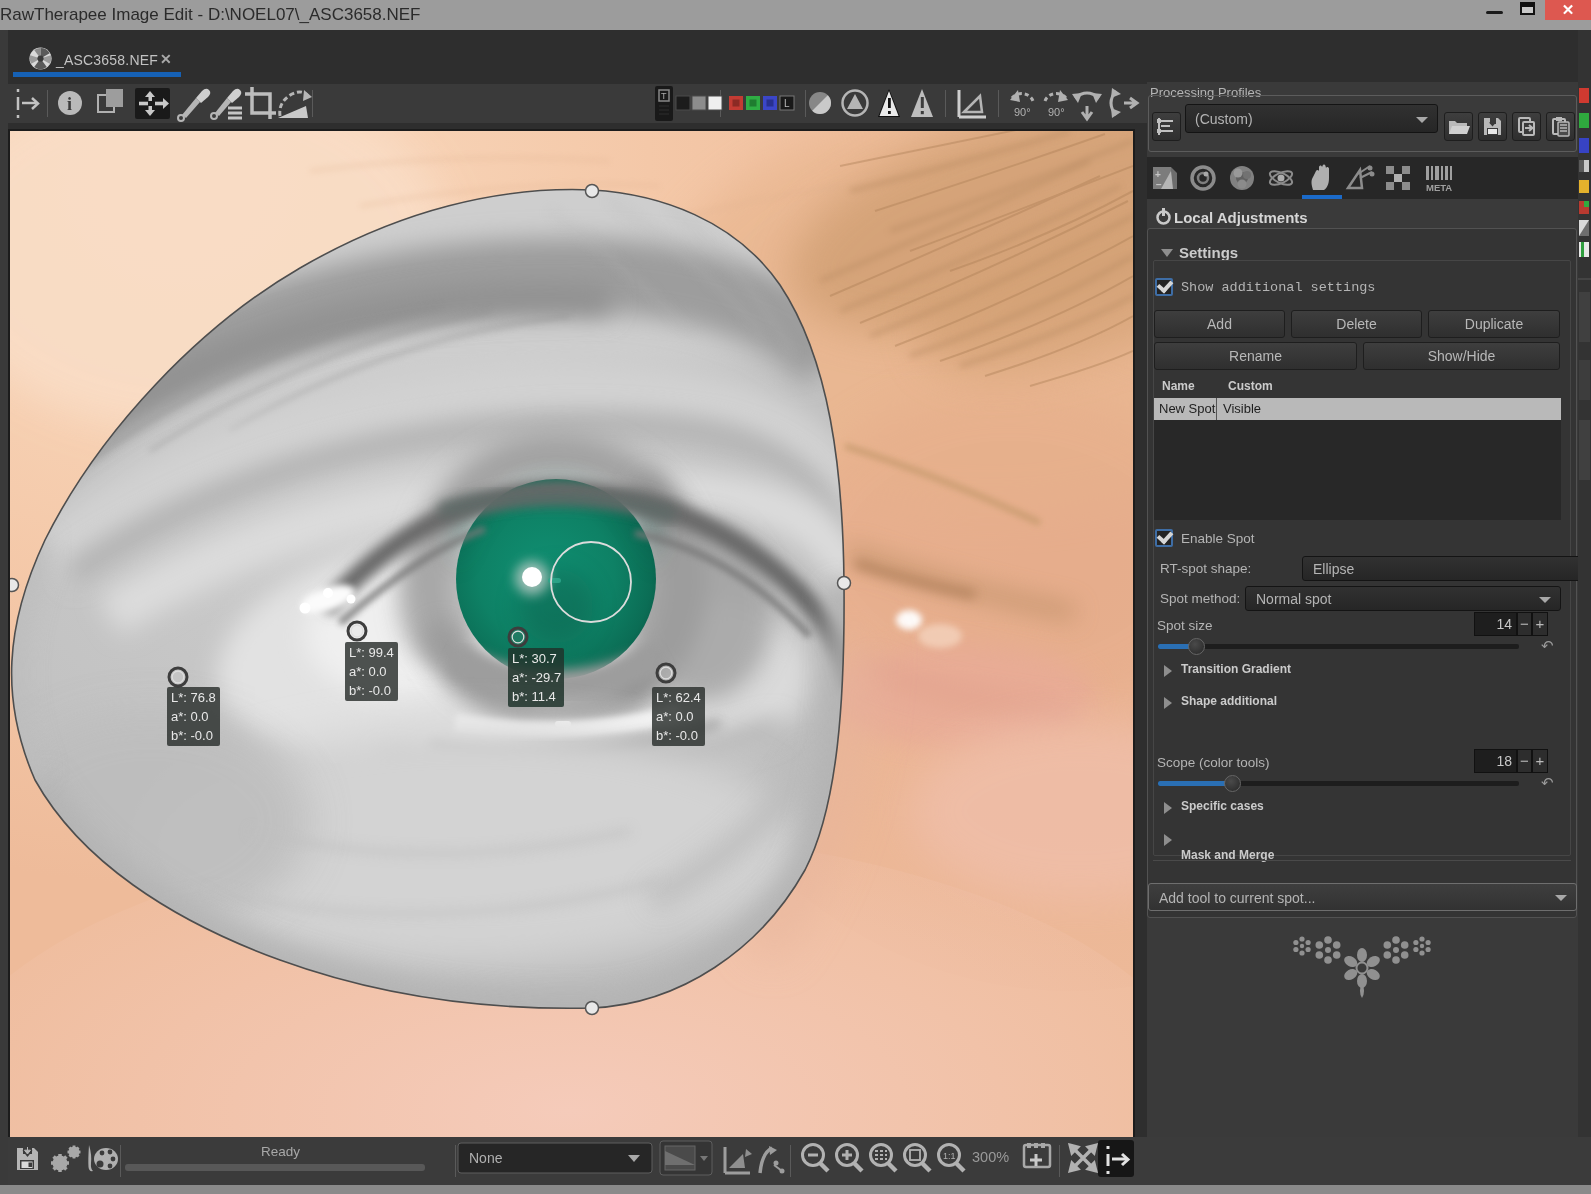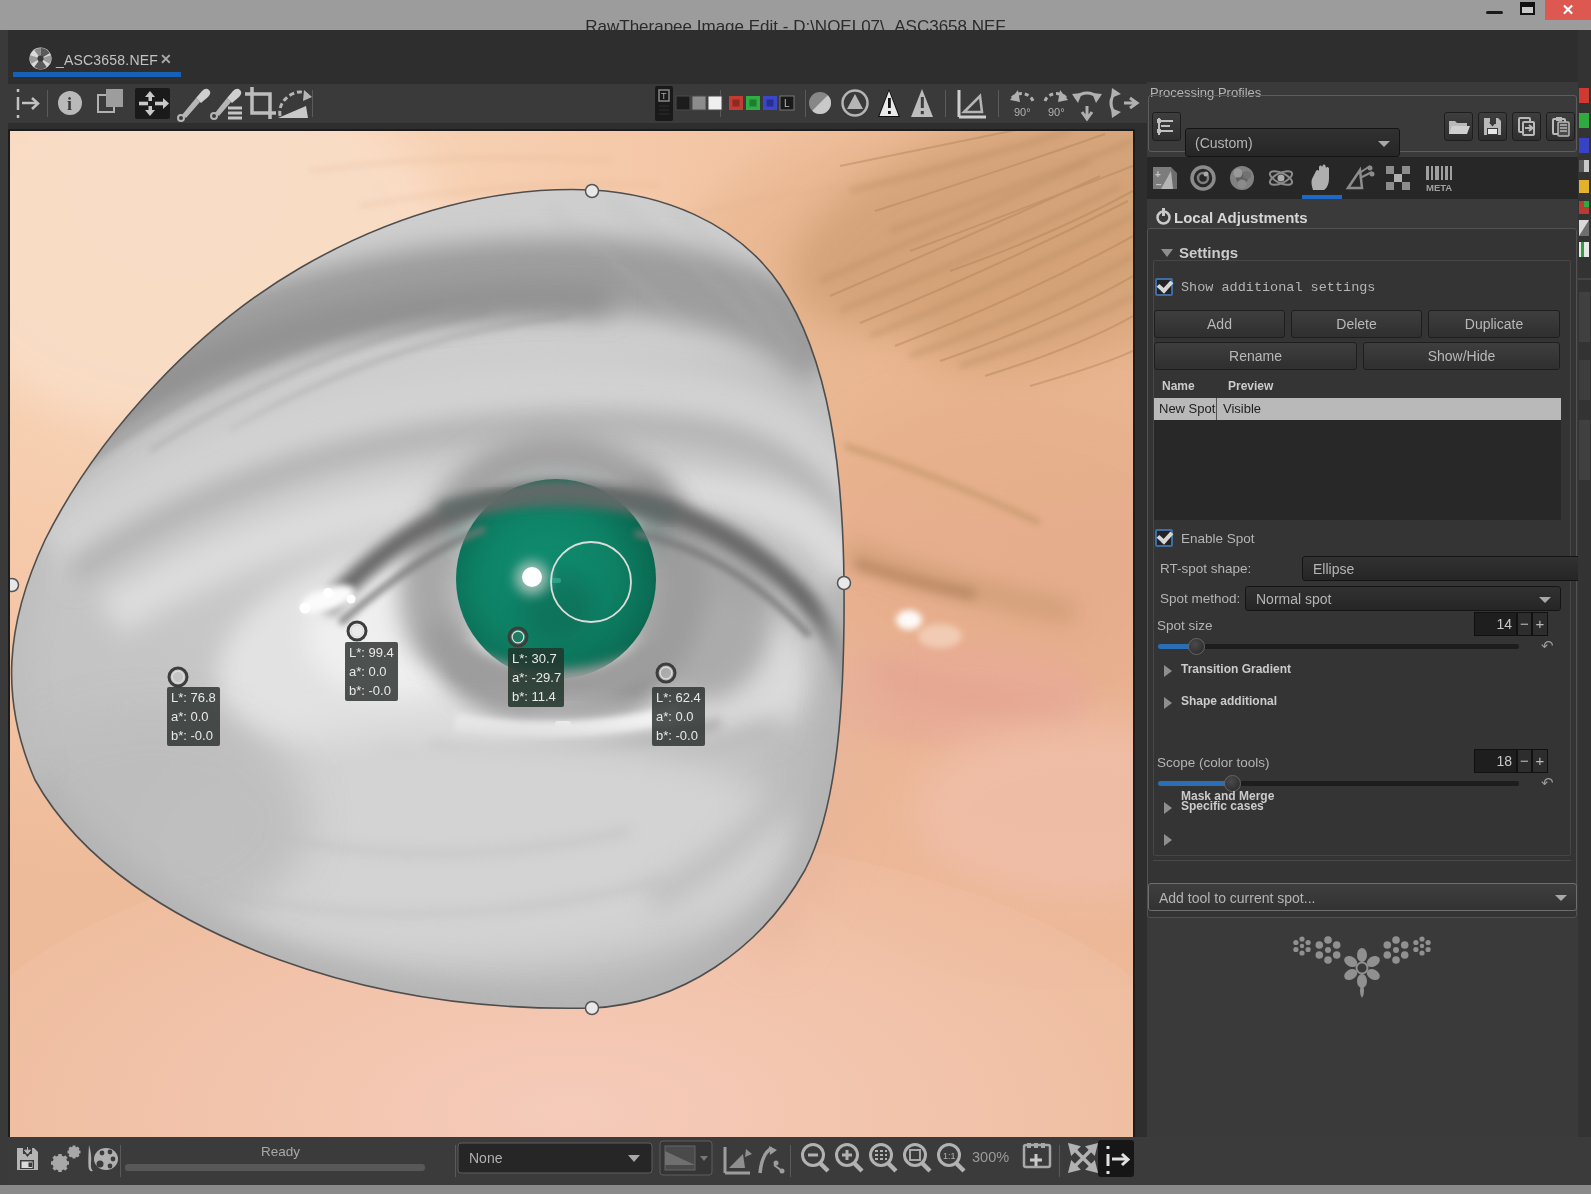--- a/index.html
+++ b/index.html
@@ -1,21 +1,21 @@
 <!DOCTYPE html>
 <html><head>
 <meta charset="utf-8">
 <style>
   * { margin:0; padding:0; box-sizing:border-box; }
   html,body { width:1591px; height:1194px; overflow:hidden; background:#2e2e2e;
     font-family:"Liberation Sans", sans-serif; }
   .abs { position:absolute; }
   
   #titlebar { position:absolute; left:0; top:0; width:1591px; height:30px; background:#9c9c9c; }
-  #title-text { position:absolute; left:0; right:0; top:17px; text-align:center; font-size:17px; color:#2b2b2b; }
+  #title-text { position:absolute; left:0; right:0; top:5px; font-size:17px; color:#2b2b2b; }
   #btn-min { position:absolute; left:1486px; top:11px; width:17px; height:3px; background:#1b1b1b; border-radius:2px; }
   #btn-max { position:absolute; left:1520px; top:2px; width:15px; height:13px; border:2px solid #111; background:#c9c9c9; }
   #btn-max:before { content:""; position:absolute; left:0; top:0; right:0; height:3px; background:#111; }
   #btn-close { position:absolute; left:1545px; top:0; width:46px; height:20px; background:#dd5850; color:#fff;
      font-size:15px; font-weight:bold; text-align:center; line-height:20px; }
   
   #tabrow { position:absolute; left:8px; top:30px; right:0; height:52px; background:#2e2e2e; }
   .tablabel { position:absolute; left:48px; top:22px; font-size:14px; color:#c2c2c2; letter-spacing:0.2px; }
   #tab-underline { position:absolute; left:5px; top:42px; width:168px; height:5px; background:#1661b5; }
   
@@ -430,21 +430,21 @@
       <g stroke="#c0c0c0" stroke-width="2">
           <path d="M3 2 V19"></path>
           <path d="M5 5 H17"></path>
           <path d="M5 10 H14"></path>
           <path d="M5 15 H17"></path>
         </g>
       <rect x="1" y="3" width="4" height="4" fill="#c0c0c0"></rect>
         <rect x="1" y="13" width="4" height="4" fill="#c0c0c0"></rect>
     </svg>
   </div>
-  <div class="combo" style="left:38px;top:46px;width:215px;height:29px;">
+  <div class="combo" style="left:38px;top:22px;width:253px;height:29px;">
     <div style="position:absolute;left:9px;top:6px;">(Custom)</div>
       <div class="arr"></div>
   </div>
   <div class="pbtn" style="left:297px;top:30px;width:29px;height:29px;">
     <svg width="23" height="23" viewBox="0 0 23 23" style="margin-top:2px;">
         <path d="M2 19 L2 6 L8 6 L10 8 L20 8 L20 19 Z" fill="#b9b9b9"></path>
         <path d="M2 19 L5 11 L23 11 L20 19 Z" fill="#d0d0d0"></path>
       </svg>
   </div>
   <div class="pbtn" style="left:331px;top:30px;width:29px;height:29px;">
@@ -551,21 +551,21 @@
   <div class="bold" style="left:32px;top:162px;font-size:15px;">Settings</div>
   <div class="abs" style="left:6px;top:178px;width:418px;height:596px;border:1px solid #464646;border-radius:2px;"></div>
   <div class="chk" style="left:8px;top:196px;"></div>
   <div class="lbl" style="left:34px;top:198px;font-family:Liberation Mono, monospace;">Show additional settings</div>
   <div class="pbtn" style="left:7px;top:228px;width:131px;height:28px;line-height:27px;">Add</div>
   <div class="pbtn" style="left:144px;top:228px;width:131px;height:28px;line-height:27px;">Delete</div>
   <div class="pbtn" style="left:281px;top:228px;width:132px;height:28px;line-height:27px;text-align:center;">Duplicate</div>
   <div class="pbtn" style="left:7px;top:260px;width:203px;height:28px;line-height:27px;">Rename</div>
   <div class="pbtn" style="left:216px;top:260px;width:197px;height:28px;line-height:27px;">Show/Hide</div>
   <div class="bold" style="left:15px;top:297px;">Name</div>
-  <div class="bold" style="left:81px;top:297px;">Preview</div>
+  <div class="bold" style="left:81px;top:297px;">Custom</div>
   <div class="abs" style="left:7px;top:316px;width:407px;height:122px;background:#282828;"></div>
   <div class="abs" style="left:7px;top:316px;width:407px;height:22px;background:#b9b9b9;"></div>
   <div class="abs" style="left:12px;top:319px;font-size:13px;color:#1e1e1e;">New Spot</div>
   <div class="abs" style="left:69px;top:316px;width:1px;height:22px;background:#555;"></div>
   <div class="abs" style="left:76px;top:319px;font-size:13px;color:#1e1e1e;">Visible</div>
   <div class="chk" style="left:8px;top:447px;"></div>
   <div class="lbl" style="left:34px;top:449px;">Enable Spot</div>
   <div class="lbl" style="left:13px;top:479px;">RT-spot shape:</div>
   <div class="combo" style="left:123px;top:474px;width:309px;height:25px;margin-left:32px;">
       <div style="position:absolute;left:10px;top:4px;">Ellipse</div>
@@ -598,21 +598,21 @@
       <div class="pp">+</div>
     </div>
   <div class="slider" style="left:11px;top:699px;">
       <div class="fill" style="width:74px;"></div>
       <div class="th" style="left:66px;"></div>
     </div>
   <div class="reset" style="left:394px;top:692px;">↶</div>
   <div class="tri-r" style="left:17px;top:720px;"></div>
   <div class="bold" style="left:34px;top:717px;">Specific cases</div>
   <div class="tri-r" style="left:17px;top:752px;"></div>
-  <div class="bold" style="left:34px;top:707px;">Mask and Merge</div>
+  <div class="bold" style="left:34px;top:766px;">Mask and Merge</div>
   <div class="abs" style="left:6px;top:778px;width:418px;height:1px;background:#4a4a4a;"></div>
   <div class="combo" style="left:1px;top:801px;width:429px;height:28px;border-color:#6e6e6e;background:linear-gradient(#3e3e3e,#323232);">
     <div style="position:absolute;left:10px;top:6px;">Add tool to current spot...</div>
       <div class="arr"></div>
   </div>
 
   <div class="abs" style="left:143px;top:852px;">
     <svg width="145" height="75" viewBox="0 0 145 75">
       <g fill="#909090">
         <g transform="translate(12,12)">

